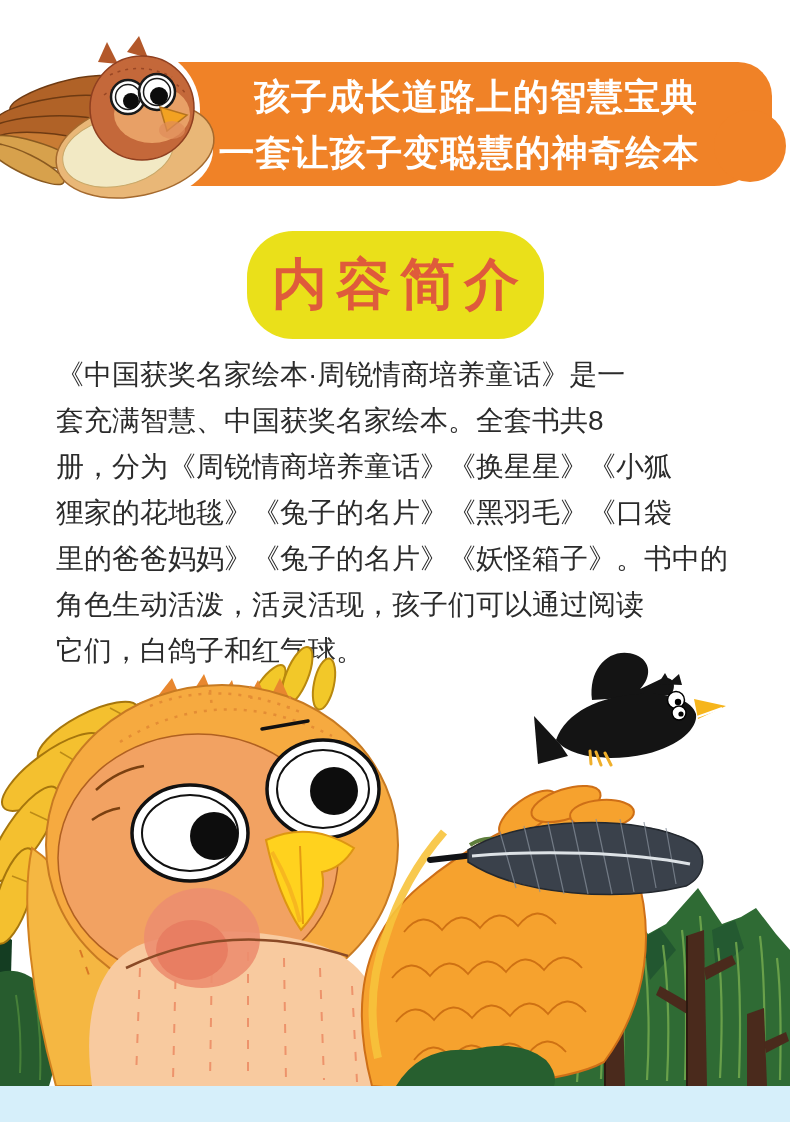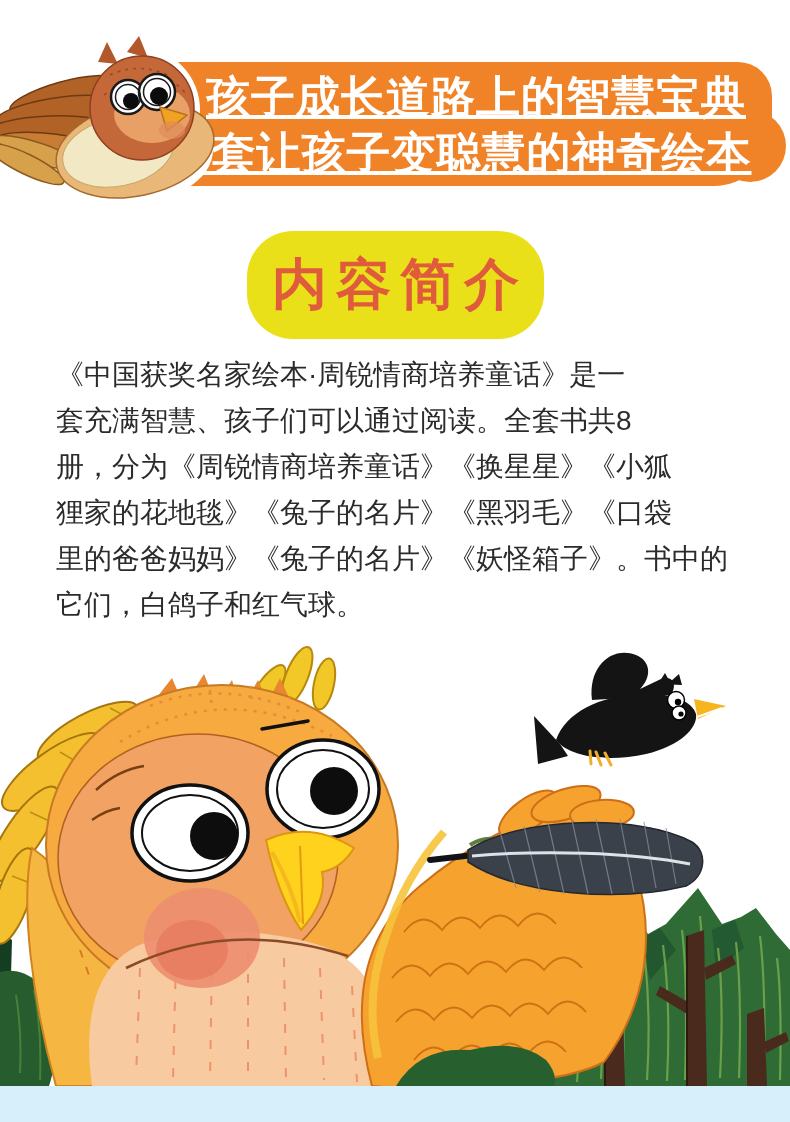--- a/index.html
+++ b/index.html
@@ -15,21 +15,21 @@
     border-radius:42px 34px 58px 42px;
     z-index:1;
   }
   .banner::after{ 
     content:"";position:absolute;right:-14px;top:48px;width:72px;height:72px;
     border-radius:50%;background:var(--banner-bg);
   }
   .banner-text{
     position:relative;z-index:2;color:var(--banner-text);
     font-weight:bold;text-align:center;letter-spacing:1px;
-    font-size:44px;line-height:56px;text-decoration:underline;
+    font-size:36px;line-height:56px;
   }
   .banner-line1{margin-top:7px;padding-left:46px;}
   .banner-line2{padding-left:12px;}
   
   .badge{
     position:absolute;left:247px;top:231px;width:297px;height:108px;
     background:var(--badge-bg);border-radius:46px;
     display:flex;align-items:center;justify-content:center;
   }
   .badge span{
@@ -103,24 +103,25 @@
     <div class="banner-text banner-line1">孩子成长道路上的智慧宝典</div>
     <div class="banner-text banner-line2">一套让孩子变聪慧的神奇绘本</div>
   </div>
 
   <div class="badge">
     <span>内容简介</span>
   </div>
 
   <div class="intro">
     <div class="intro-line">《中国获奖名家绘本·周锐情商培养童话》是一</div>
-    <div class="intro-line">套充满智慧、孩子们可以通过阅读。全套书共8</div>
+    <div class="intro-line">套充满智慧、中国获奖名家绘本。全套书共8</div>
     <div class="intro-line">册，分为《周锐情商培养童话》《换星星》《小狐</div>
     <div class="intro-line">狸家的花地毯》《兔子的名片》《黑羽毛》《口袋</div>
     <div class="intro-line">里的爸爸妈妈》《兔子的名片》《妖怪箱子》。书中的</div>
+    <div class="intro-line">角色生动活泼，活灵活现，孩子们可以通过阅读</div>
     <div class="intro-line">它们，白鸽子和红气球。</div>
   </div>
 
   <svg class="scene" width="790" height="482" viewBox="0 640 790 482" xmlns="http://www.w3.org/2000/svg">
 
     <g>
       <path d="M 0 932 L 12 940 L 10 1010 L 0 1012 Z" fill="#143D22"></path>
       <path d="M 0 972 C 26 966 46 984 53 1012 C 59 1042 55 1068 49 1086 L 0 1086 Z" fill="#275C2E"></path>
       <path d="M 16 995 q 6 36 4 78 M 34 990 q 8 40 6 90" stroke="#4F8A3C" stroke-width="2" fill="none" opacity="0.8"></path>
     </g>

